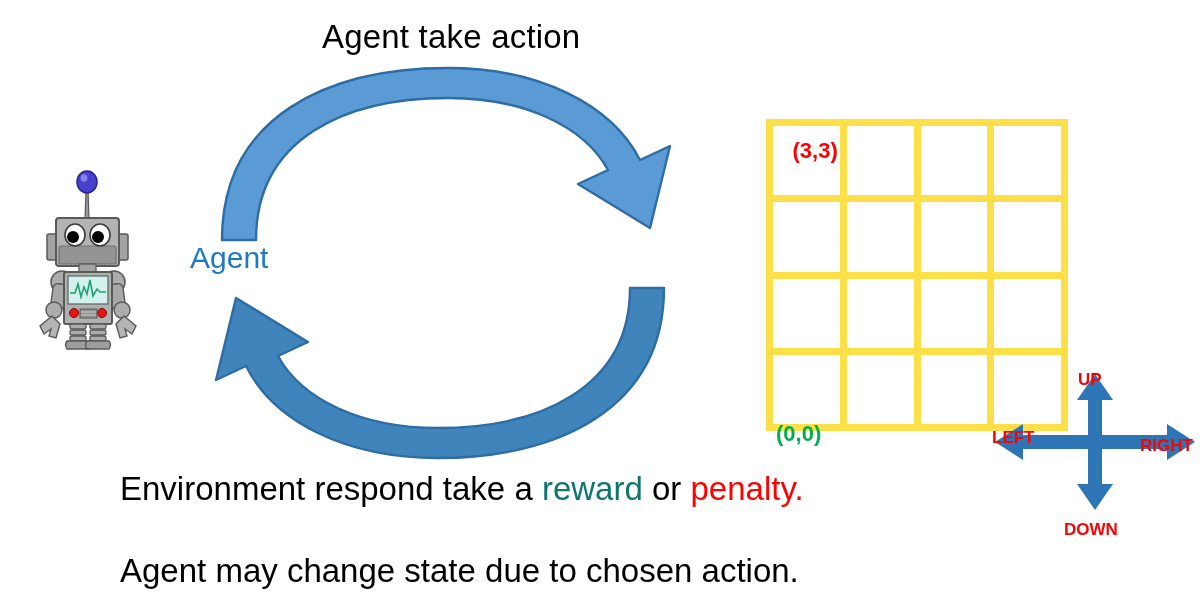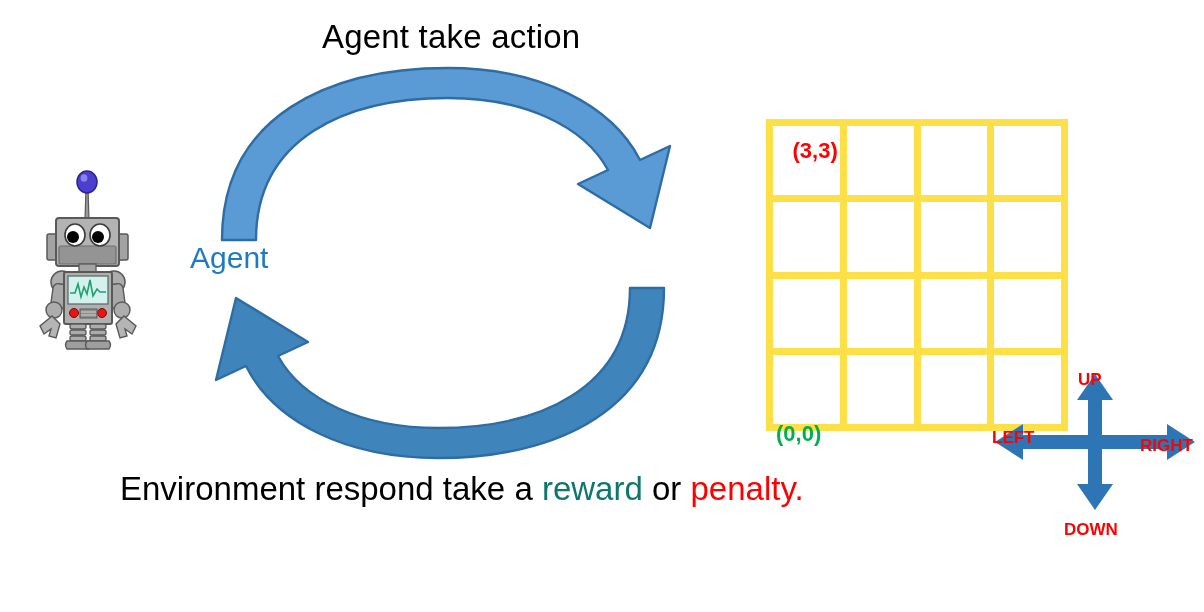--- a/index.html
+++ b/index.html
@@ -234,14 +234,15 @@
   </svg>
   <div class="abs compass-label" id="compass-up">UP</div>
   <div class="abs compass-label" id="compass-down">DOWN</div>
   <div class="abs compass-label" id="compass-left">LEFT</div>
   <div class="abs compass-label" id="compass-right">RIGHT</div>
 
   <div class="abs bottom-line" id="line-reward">
     <span>Environment respond take a </span><span class="kw-reward">reward</span><span> or </span><span class="kw-penalty">penalty.</span>
   </div>
 
+  <div class="abs bottom-line" id="line-state">Agent may change state due to chosen action.</div>
 
 </div>
 
 </body></html>

